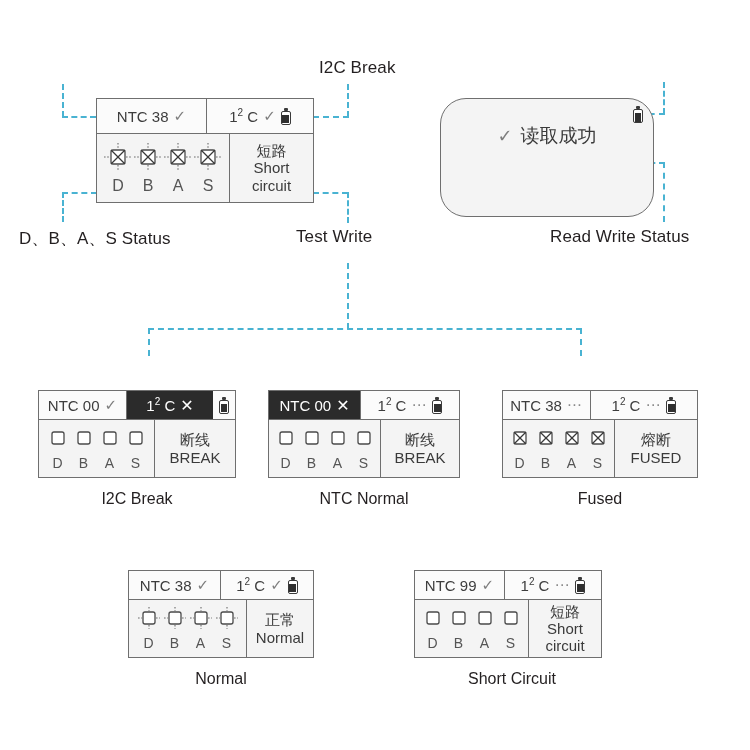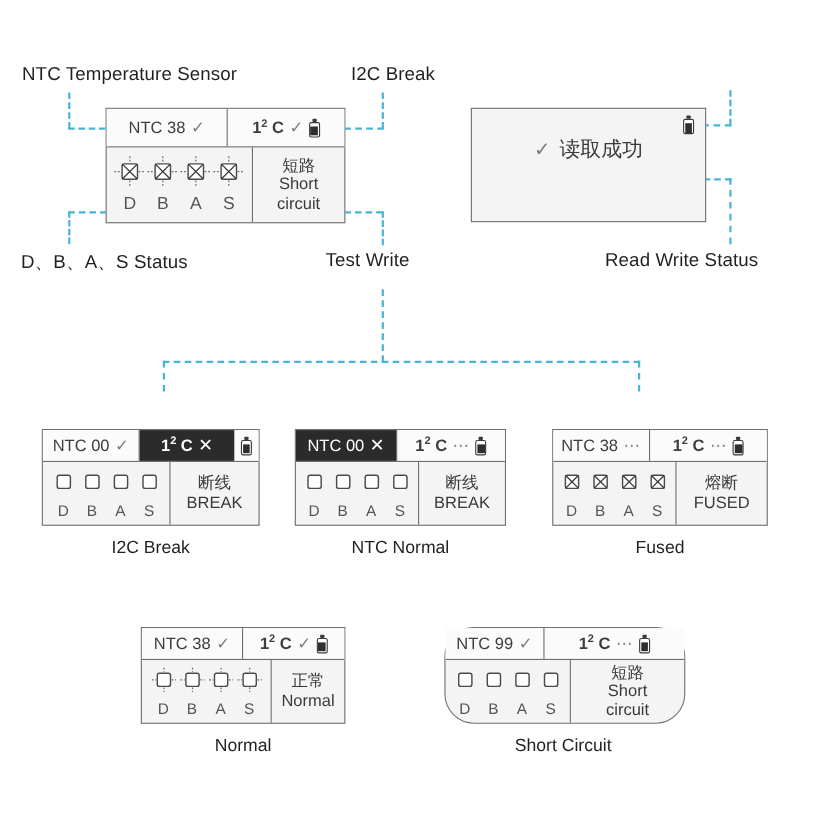--- a/index.html
+++ b/index.html
@@ -53,21 +53,21 @@
     display:flex;align-items:center;justify-content:center;
     gap:5px;
     box-sizing:border-box;
     white-space:nowrap;
   }
   .panel .hdr .cellL{border-right:1.5px solid #6f6f6f;}
   .panel .hdr .inv{background:#2b2b2b;color:#ffffff;}
   .panel .hdr .inv .chk,.panel .hdr .inv .xmk,.panel .hdr .inv .dots{color:#ffffff;}
 
   .ntclabel{font-size:15px;color:#3d3d3d;}
-  .i2clabel{font-size:15px;color:#3d3d3d;font-weight:bold;}
+  .i2clabel{font-size:15px;color:#3d3d3d;}
   .i2clabel sup{font-size:10px;vertical-align:super;}
   .chk{color:#7d7d7d;font-size:15px;}
   .xmk{color:#555;font-size:16px;}
   .dots{color:#8a8a8a;font-size:15px;letter-spacing:1px;}
 
   
   .batt{position:relative;width:10px;height:17px;display:inline-block;vertical-align:middle;}
   .batt .body{position:absolute;left:0;top:3px;width:10px;height:14px;box-sizing:border-box;
     border:1.4px solid #3a3a3a;border-radius:2px;background:#fff;}
   .batt .fill{position:absolute;left:1.6px;top:7px;width:6.8px;height:8.4px;background:#2f2f2f;}
@@ -108,21 +108,20 @@
   }
   .readpanel .line1{font-size:19px;color:#3a3a3a;}
   .readpanel .line1 .chk{font-size:18px;margin-right:8px;}
   .readpanel .line2{font-size:19px;color:#3a3a3a;margin-top:2px;}
 </style>
 </head>
 <body>
 
 <div id="stage">
 
-  <div class="anno" style="left:20px;top:58px;">NTC Temperature Sensor</div>
   <div class="anno" style="left:319px;top:58px;">I2C Break</div>
 
   <div class="anno" style="left:19px;top:227px;">D、B、A、S Status</div>
   <div class="anno" style="left:296px;top:227px;">Test Write</div>
   <div class="anno" style="left:550px;top:227px;">Read Write Status</div>
 
   <div class="conn v" style="left:62px;top:84px;height:33px;"></div>
   <div class="conn h" style="left:62px;top:116px;width:34px;"></div>
 
   <div class="conn v" style="left:347px;top:84px;height:33px;"></div>
@@ -215,21 +214,21 @@
           </div>
       </div>
       <div class="result">
         <span class="cn">短路</span>
         <span class="en">Short</span>
         <span class="en">circuit</span>
       </div>
     </div>
   </div>
 
-  <div class="readpanel" style="left:428px;top:98px;width:214px;height:104px;">
+  <div class="readpanel" style="left:440px;top:98px;width:214px;height:119px;border-radius:26px;">
     <span class="batt-wrap">
       <span class="batt"><span class="nub"></span><span class="body"></span><span class="fill"></span></span>
     </span>
     <div class="txt">
       <div class="line1">
         <span class="chk">✓</span><span>读取成功</span>
       </div>
     </div>
   </div>
 
@@ -493,21 +492,21 @@
             </div>
       </div>
       <div class="result">
         <span class="cn">正常</span>
         <span class="en">Normal</span>
 
       </div>
     </div>
       </div>
       <div class="caption" style="left: 128px; top: 670px; width: 186px;">Normal</div>
-      <div class="panel" style="left: 404px; top: 570px; width: 219px; height: 88px; border-radius: 27px;">
+      <div class="panel" style="left: 414px; top: 570px; width: 188px; height: 88px;">
     <div class="hdr" style="height:28px;">
       <div class="cellL" style="width:90px;">
         <span class="ntclabel" style="">NTC 99</span>
         <span class="chk">✓</span>
       </div>
       <div class="cellR" style="flex:1 1 auto;">
         <span class="i2clabel" style=""><span>1</span><sup>2</sup> <span>C</span></span>
         <span class="dots">⋯</span>
         <span class="batt">
       <span class="nub"></span>

